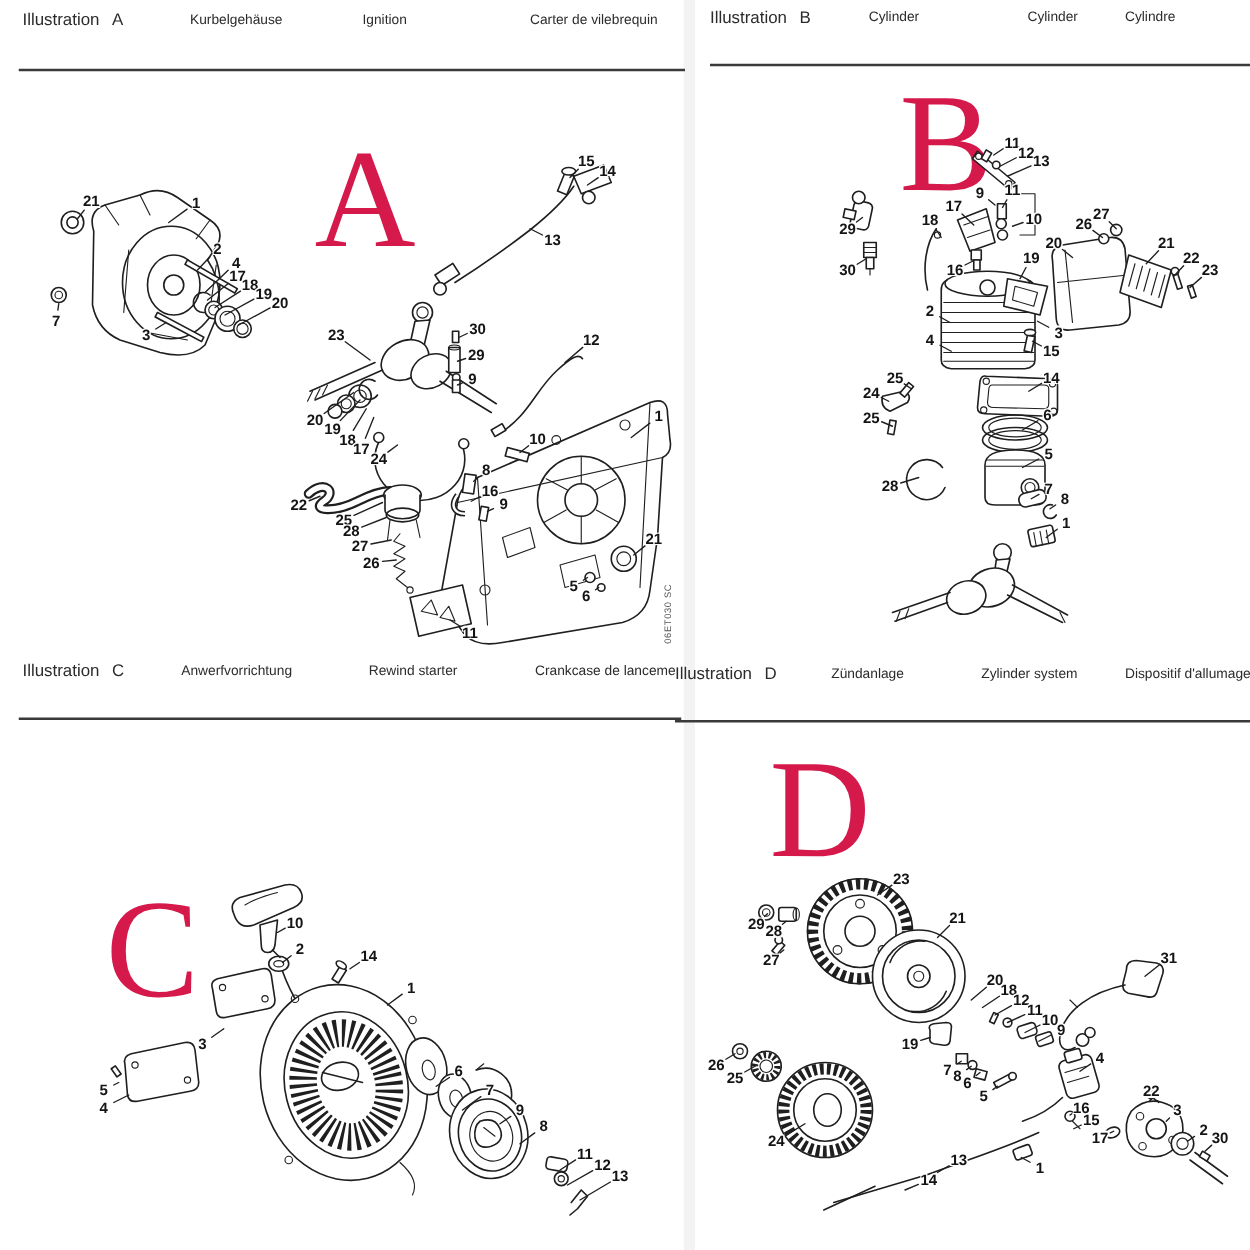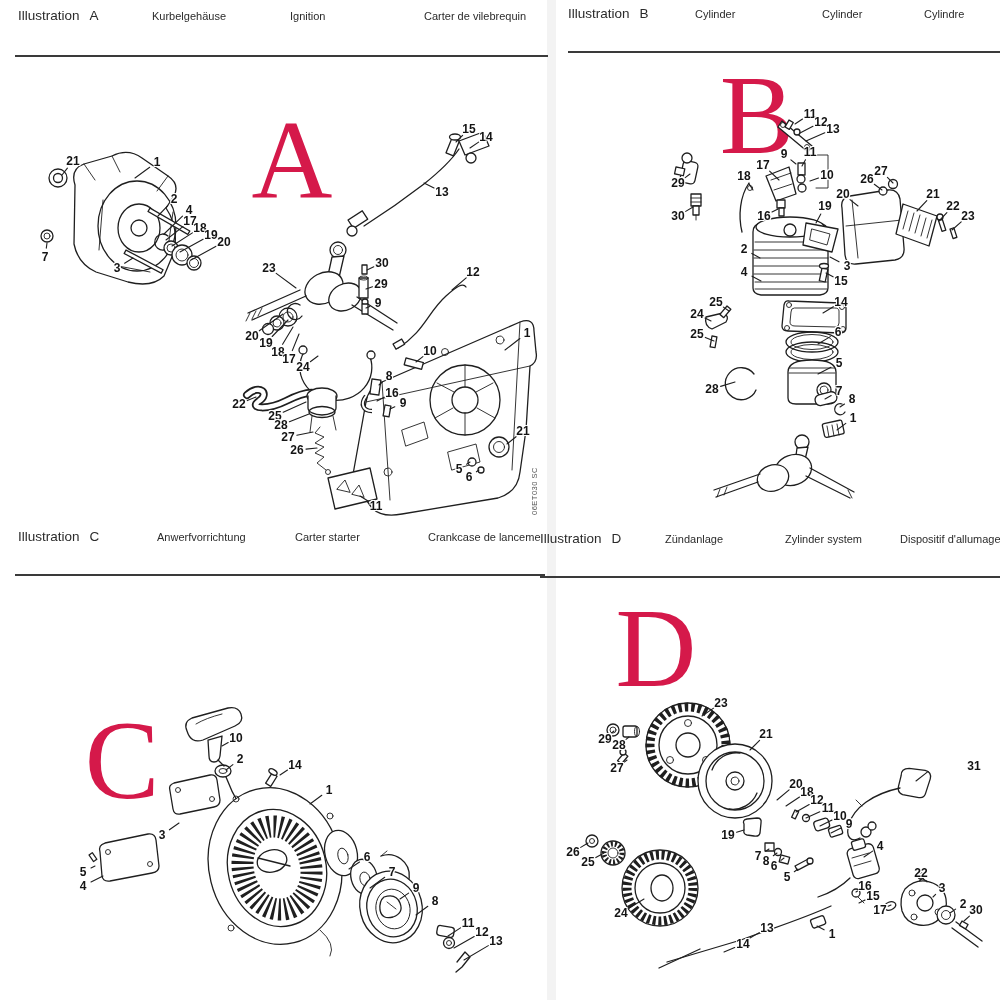--- a/index.html
+++ b/index.html
@@ -38,28 +38,28 @@
   <div class="hdr" style="left:152px;top:10px">Kurbelgehäuse</div>
   <div class="hdr" style="left:290px;top:10px">Ignition</div>
   <div class="hdr" style="left:424px;top:10px">Carter de vilebrequin</div>
   <div class="rule" style="left:15px;top:55px;width:533px"></div>
 
   <div class="hdr title" style="left:568px;top:6px">
     <span>Illustration</span><span class="gap"></span><span>B</span>
   </div>
   <div class="hdr" style="left:695px;top:8px">Cylinder</div>
   <div class="hdr" style="left:822px;top:8px">Cylinder</div>
-  <div class="hdr" style="left:924px;top:8px">Cylindre</div>
+  <div class="hdr" style="left:900px;top:8px">Cylindre</div>
   <div class="rule" style="left:568px;top:51px;width:432px"></div>
 
   <div class="hdr title" style="left:18px;top:529px">
     <span>Illustration</span><span class="gap"></span><span>C</span>
   </div>
-  <div class="hdr" style="left:157px;top:531px">Anwerfvorrichtung</div>
-  <div class="hdr" style="left:295px;top:531px">Carter starter</div>
+  <div class="hdr" style="left:145px;top:531px">Anwerfvorrichtung</div>
+  <div class="hdr" style="left:295px;top:531px">Rewind starter</div>
   <div class="hdr" style="left:428px;top:531px">Crankcase de lanceme</div>
   <div class="rule" style="left:15px;top:574px;width:530px"></div>
 
   <div class="hdr title" style="left:540px;top:531px">
     <span>Illustration</span><span class="gap"></span><span>D</span>
   </div>
   <div class="hdr" style="left:665px;top:533px">Zündanlage</div>
   <div class="hdr" style="left:785px;top:533px">Zylinder system</div>
   <div class="hdr" style="left:900px;top:533px">Dispositif d'allumage</div>
   <div class="rule" style="left:540px;top:576px;width:460px"></div>
@@ -565,21 +565,21 @@
       <span class="callout" style="left: 416px; top: 888px;">9</span>
       <span class="callout" style="left: 435px; top: 901px;">8</span>
       <span class="callout" style="left: 468px; top: 923px;">11</span>
       <span class="callout" style="left: 482px; top: 932px;">12</span>
       <span class="callout" style="left: 496px; top: 941px;">13</span>
       <span class="callout" style="left: 721px; top: 703px;">23</span>
       <span class="callout" style="left: 605px; top: 739px;">29</span>
       <span class="callout" style="left: 619px; top: 745px;">28</span>
       <span class="callout" style="left: 617px; top: 768px;">27</span>
       <span class="callout" style="left: 766px; top: 734px;">21</span>
-      <span class="callout" style="left: 935px; top: 766px; margin-left: 39px;">31</span>
+      <span class="callout" style="left: 935px; top: 766px;">31</span>
       <span class="callout" style="left: 796px; top: 784px;">20</span>
       <span class="callout" style="left: 807px; top: 792px;">18</span>
       <span class="callout" style="left: 817px; top: 800px;">12</span>
       <span class="callout" style="left: 828px; top: 808px;">11</span>
       <span class="callout" style="left: 840px; top: 816px;">10</span>
       <span class="callout" style="left: 849px; top: 824px;">9</span>
       <span class="callout" style="left: 728px; top: 835px;">19</span>
       <span class="callout" style="left: 573px; top: 852px;">26</span>
       <span class="callout" style="left: 588px; top: 862px;">25</span>
       <span class="callout" style="left: 758px; top: 856px;">7</span>

